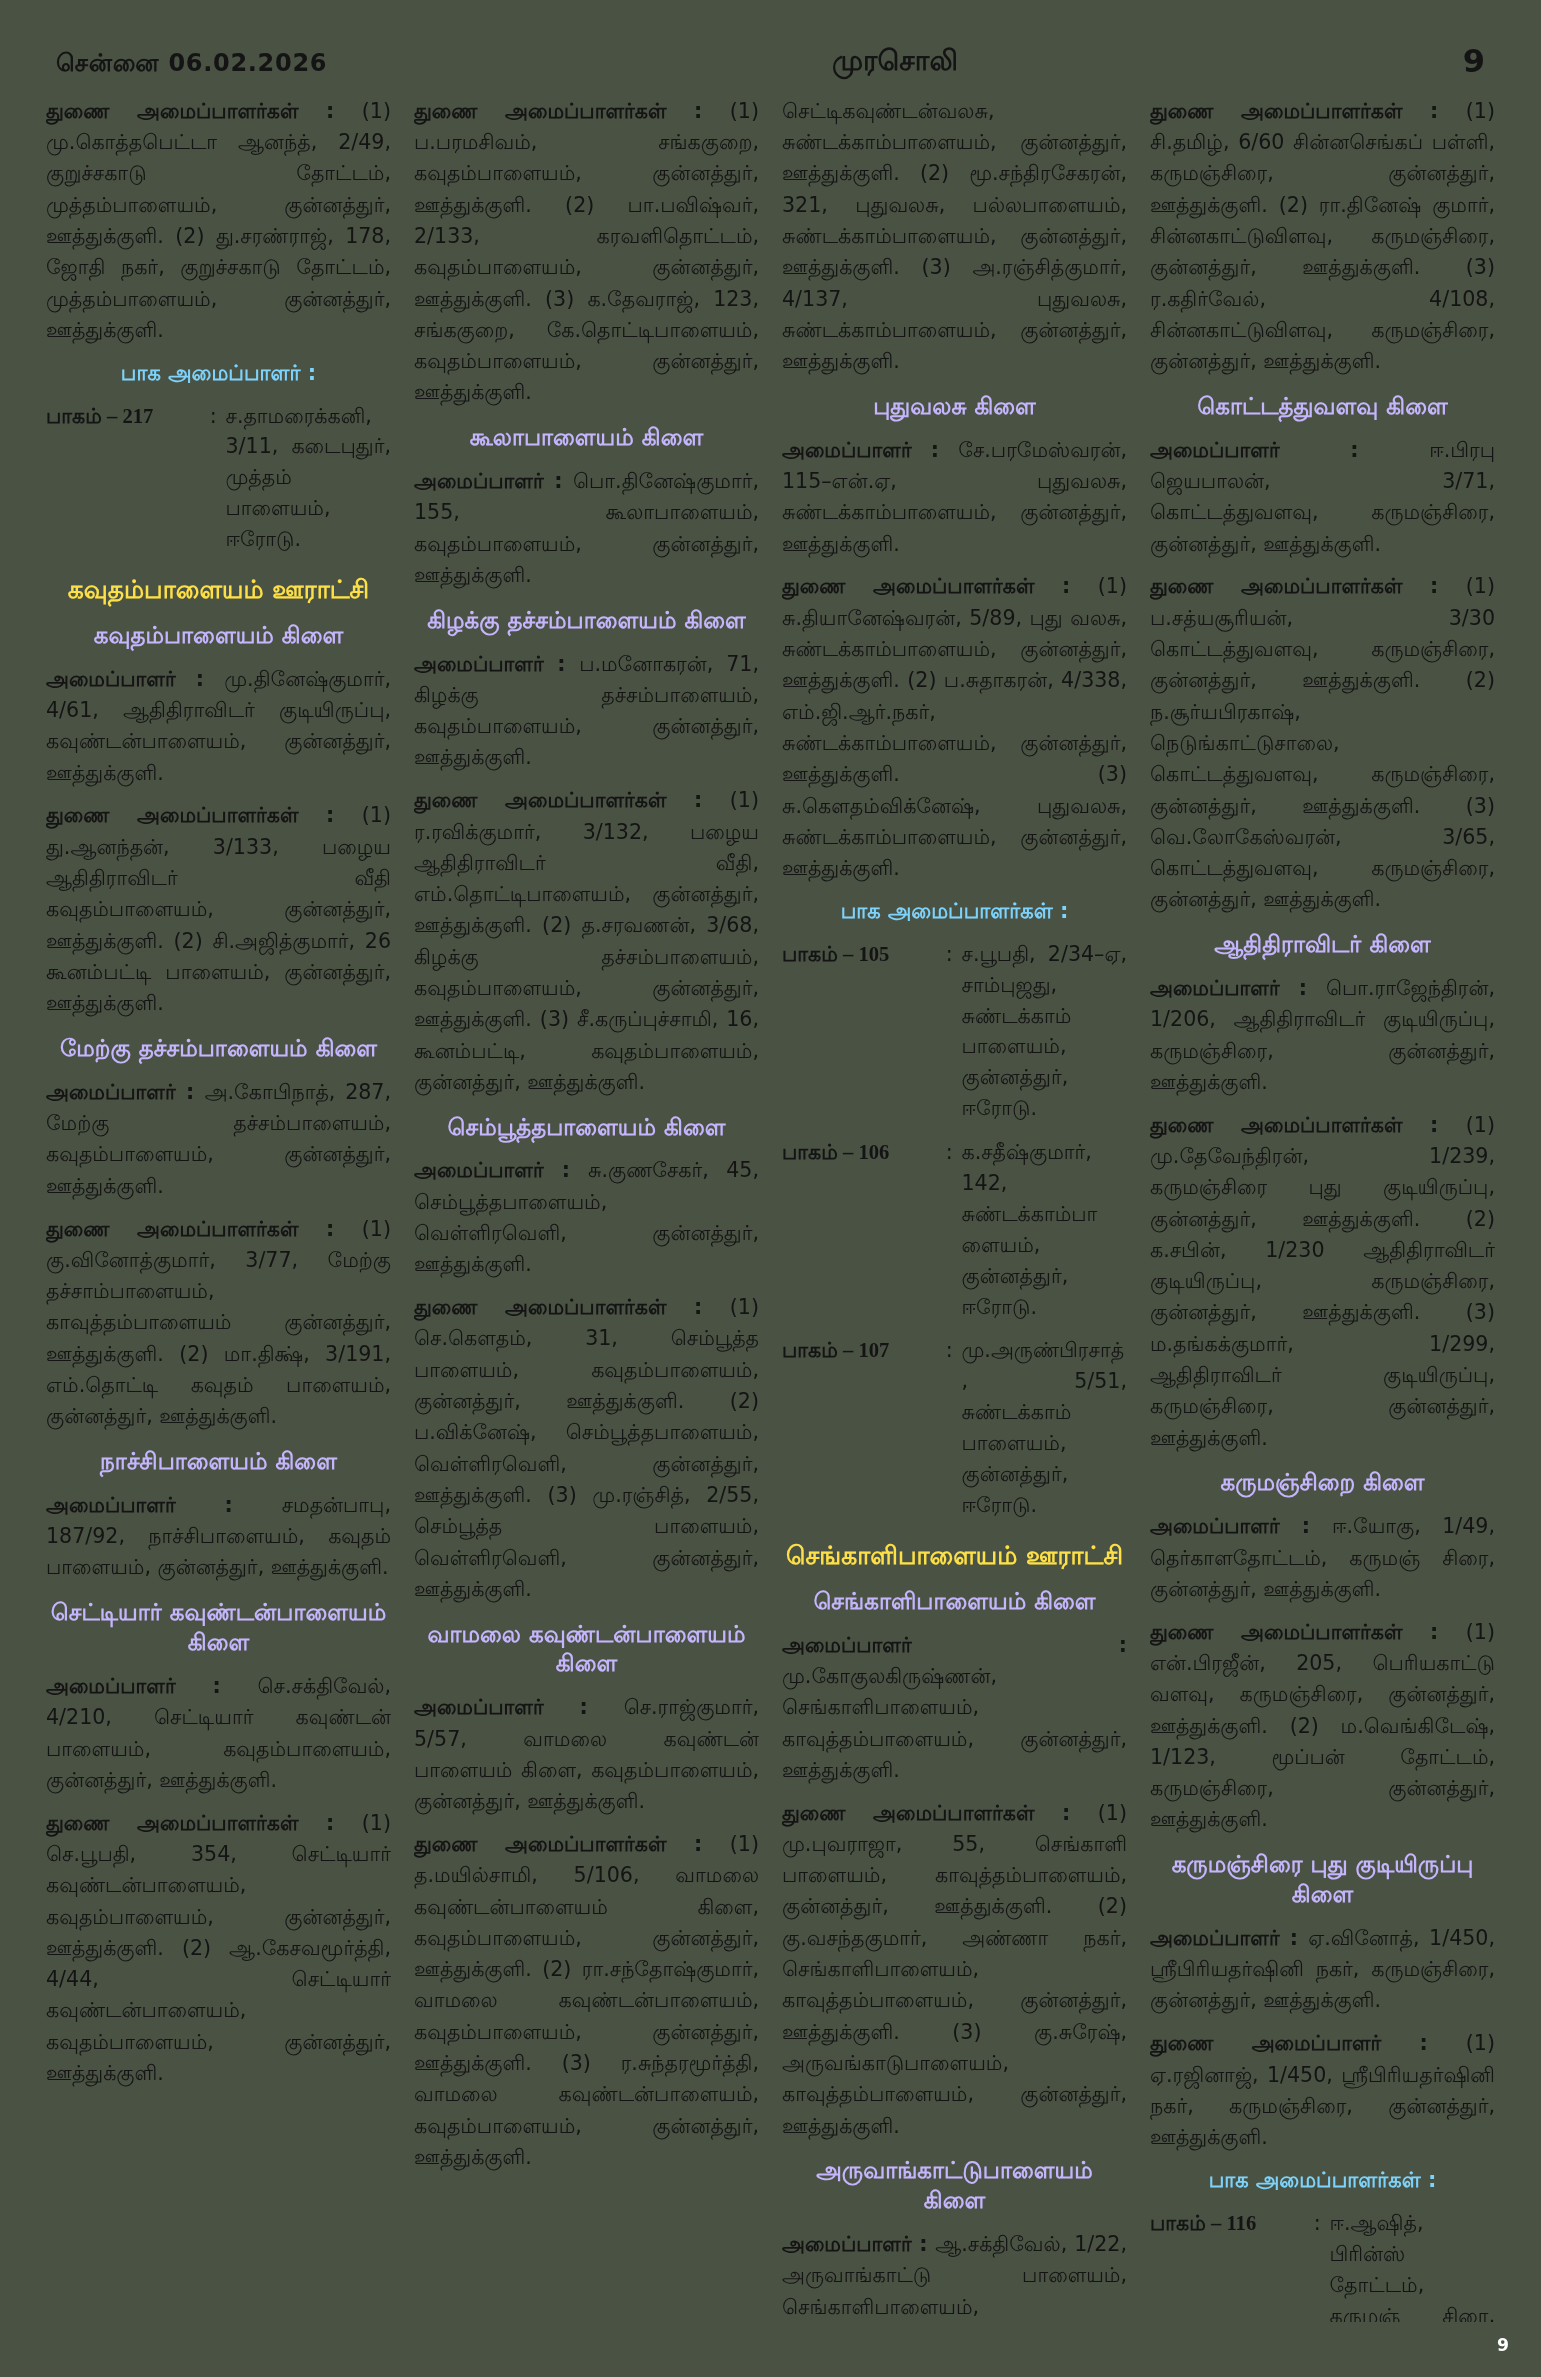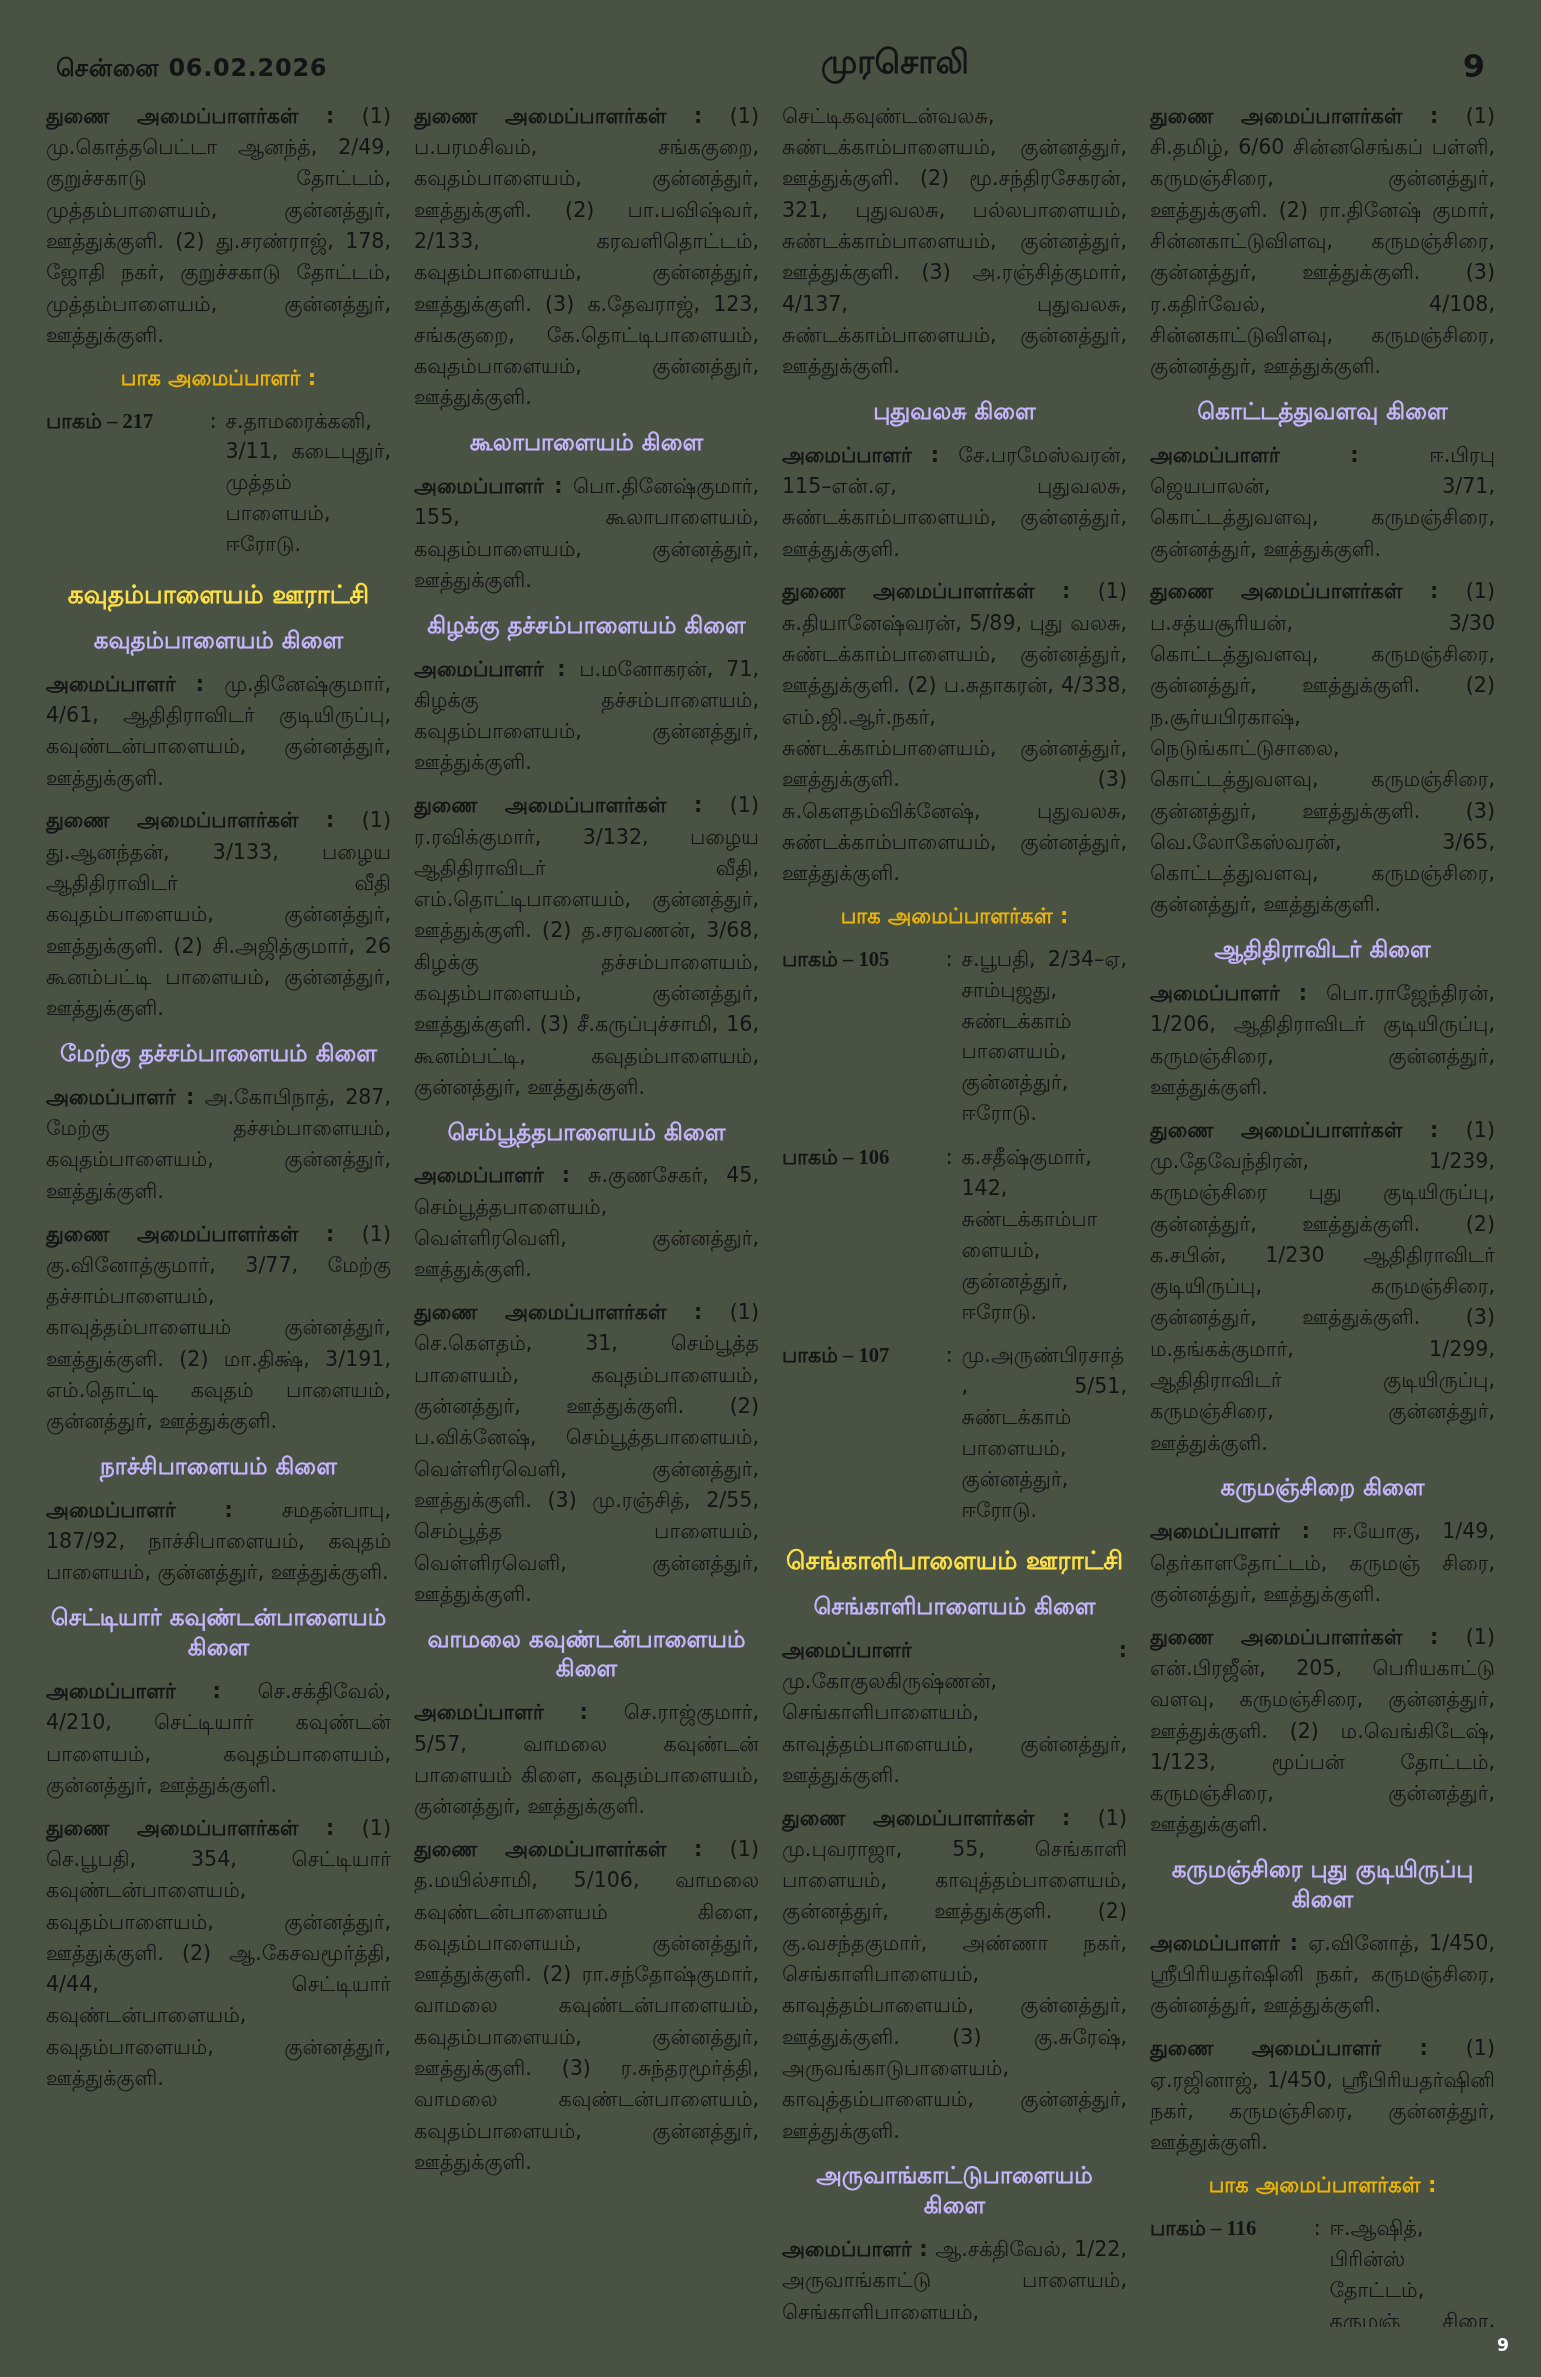--- a/index.html
+++ b/index.html
@@ -10,21 +10,21 @@
     color:#141414;
     overflow:hidden;
     position:relative;
   }
   .masthead{
     display:flex;justify-content:space-between;align-items:flex-end;
     padding:42px 56px 4.3px 56px;
     text-align:right;
   }
   .mast-left{font-size:24px;font-weight:bold;letter-spacing:0.7px;}
-  .mast-center{font-size:33px;font-weight:bold;}
+  .mast-center{font-size:28px;font-weight:bold;}
   .mast-right{font-size:32px;font-weight:bold;}
   .cols{
     display:grid;
     grid-template-columns:repeat(4,1fr);
     column-gap:23px;
     padding:11.5px 46px 0 46px;
     height:2226px;
     overflow:hidden;
   }
   .col{overflow:hidden;}
@@ -39,21 +39,21 @@
     color:#c4b5fd;font-size:23px;font-weight:bold;
     text-align:center;line-height:1.3;
     margin:14.4px 0 13px 0;
   }
   .h-white{
     color:#fde047;font-size:25px;font-weight:bold;
     text-align:center;line-height:1.3;
     margin:19px 0 14.4px 0;
   }
   .h-black{
-    color:#eab308;font-size:21px;font-weight:bold;
+    color:#7dd3fc;font-size:21px;font-weight:bold;
     text-align:center;margin:14.4px 0 13px 0;
   }
   .part{
     display:flex;font-size:20.6px;line-height:1.5;
     margin:0 0 13px 0;
   }
   .part .lbl{flex:0 0 155px;font-weight:bold;white-space:nowrap;font-family:Liberation Serif, serif;}
   .part .sep{flex:0 0 24.5px;text-align:center;}
   .part .txt{flex:1;text-align:justify;word-break:break-word;}
   .pageno{

